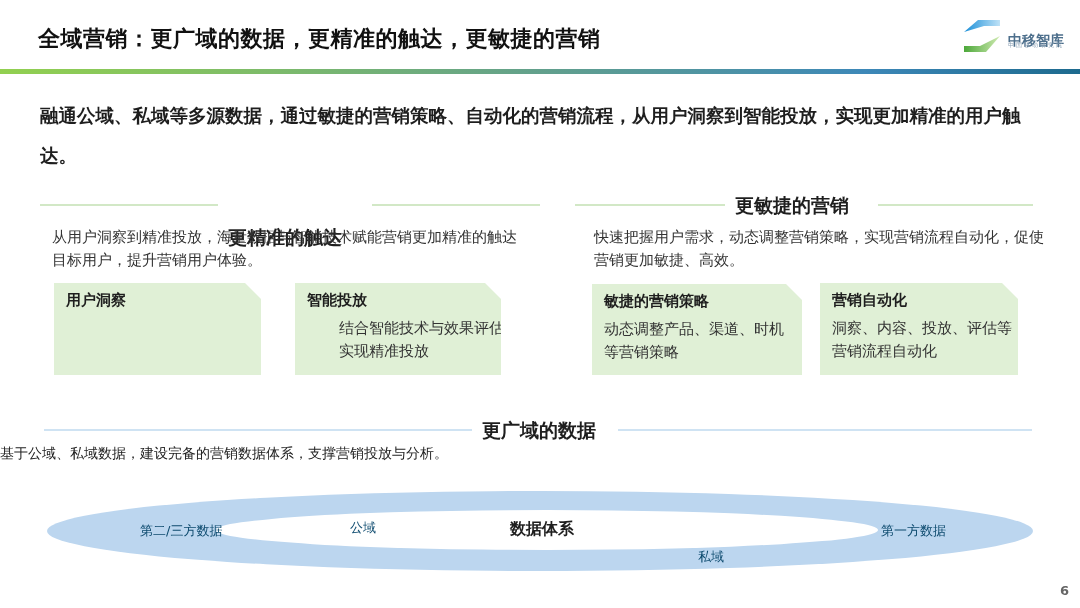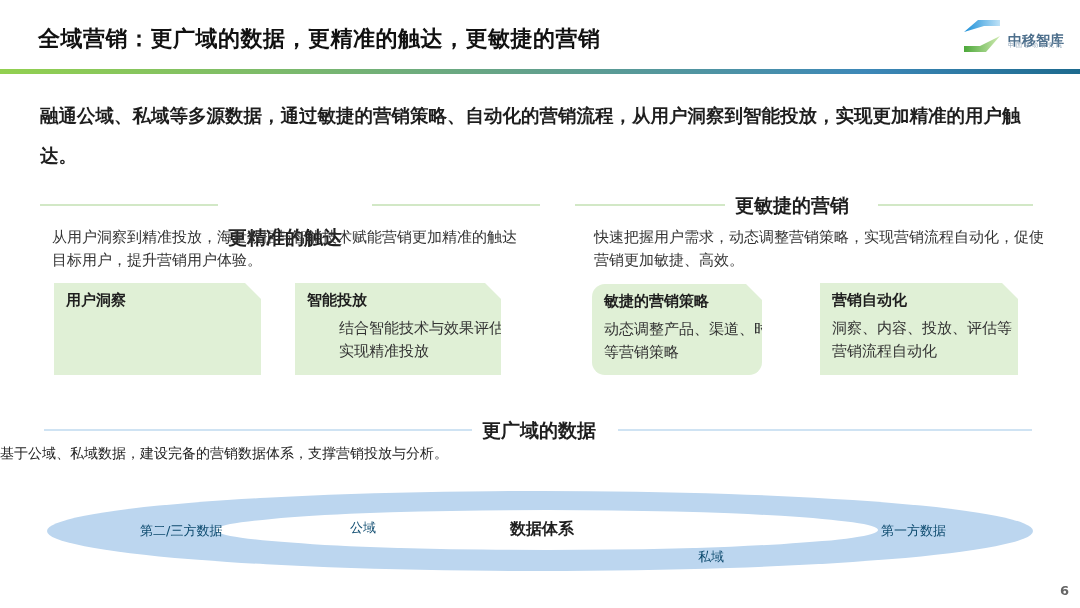--- a/index.html
+++ b/index.html
@@ -85,21 +85,21 @@
 <div class="card" style="left:295px; top:283px; width:206px; height:92px;">
   <div class="card-title">智能投放</div>
   <div class="card-text" style="width:192px;margin-left:32px;">结合智能技术与效果评估，实现精准投放</div>
 </div>
 
 <div class="abs gline" style="left:575px; top:204px; width:150px;"></div>
 <div class="abs sec-title" style="left:735px; top:193px;">更敏捷的营销</div>
 <div class="abs gline" style="left:878px; top:204px; width:155px;"></div>
 <div class="abs sec-desc" style="left:594px; top:226px; width:450px;">快速把握用户需求，动态调整营销策略，实现营销流程自动化，促使营销更加敏捷、高效。</div>
 
-<div class="card" style="left:592px; top:284px; width:170px; height:91px;border-radius:13px;">
+<div class="card" style="left:592px; top:284px; width:210px; height:91px;">
   <div class="card-title">敏捷的营销策略</div>
   <div class="card-text" style="width:180px;">动态调整产品、渠道、时机等营销策略</div>
 </div>
 <div class="card" style="left:820px; top:283px; width:198px; height:92px;">
   <div class="card-title">营销自动化</div>
   <div class="card-text" style="width:180px;">洞察、内容、投放、评估等营销流程自动化</div>
 </div>
 
 <div class="abs bline" style="left:44px; top:429px; width:428px;"></div>
 <div class="abs sec-title" style="left:482px; top:418px;">更广域的数据</div>

